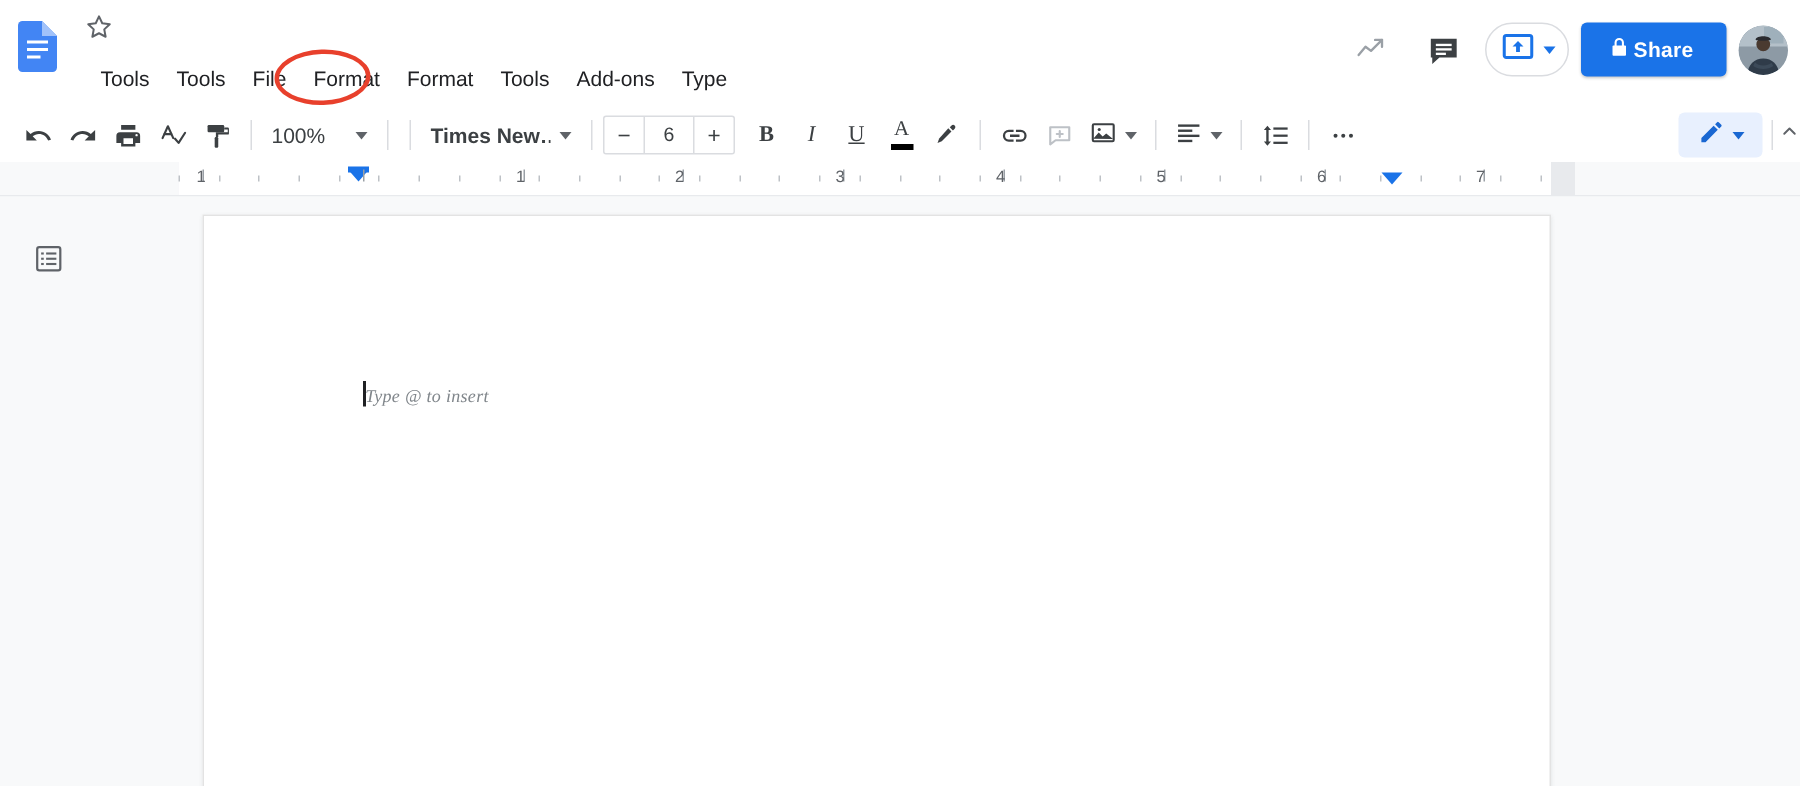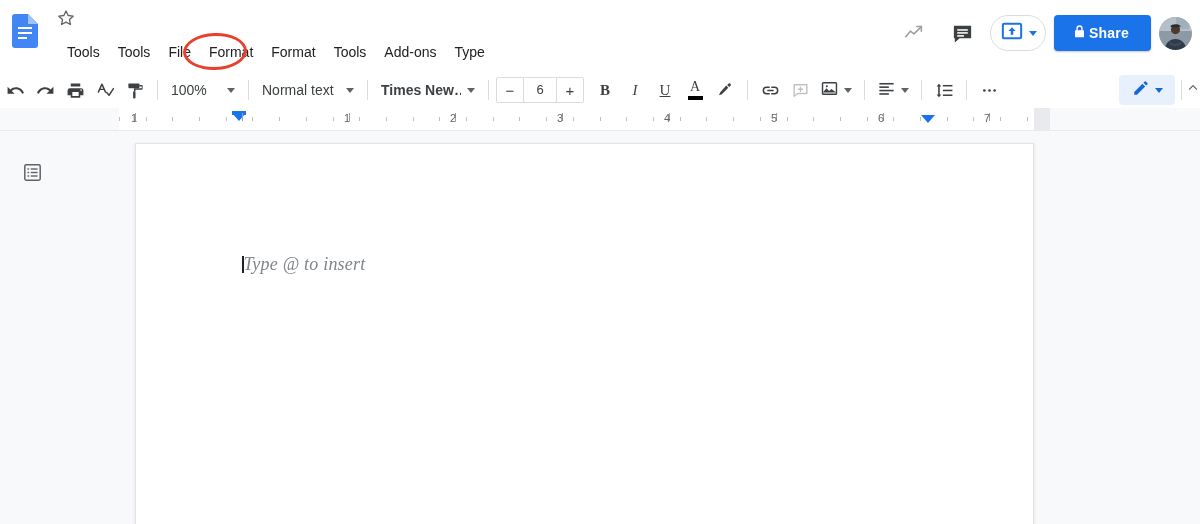--- a/index.html
+++ b/index.html
@@ -66,21 +66,21 @@
   }
   .avatar {
     width: 33px; height: 33px; border-radius: 50%;
     overflow: hidden; flex: none; background: #b9c4cc;
     position: relative;
   }
 
   
   .toolbar {
     position: absolute; left: 0; top: 72px; width: 1200px; height: 36px;
-    display: flex; align-items: center; 
+    display: flex; align-items: center; padding-left: 10px;
     background: #fff;
   }
   .tb-btn {
     width: 30px; height: 30px; border-radius: 4px;
     display: flex; align-items: center; justify-content: center;
     color: #3c4043; flex: none;
   }
   .tb-sep { width: 1px; height: 20px; background: #dadce0; margin: 0 7px; flex: none; }
   .tb-drop {
     height: 30px; border-radius: 4px; display: flex; align-items: center;
@@ -149,21 +149,21 @@
     background: #fff; border: 1px solid #e3e3e3;
     box-shadow: 0 1px 3px rgba(60,64,67,.12);
   }
   .page-body { position: absolute; left: 106px; top: 110px; right: 96px; }
   .caret-line {
     display: inline-block; width: 1.5px; height: 17px; background: #202124;
     vertical-align: -3px;
   }
   .placeholder {
     font-family: "Liberation Serif", serif;
-    font-size: 18px; font-style: italic; color: #80868b;
+    font-size: 12px; font-style: italic; color: #80868b;
     letter-spacing: .2px;
   }
 </style>
 </head>
 <body>
 
 <div id="app">
 
   <div class="header">
 
@@ -290,24 +290,20 @@
 
     <div class="tb-sep"></div>
 
     <div class="tb-drop">
       <span class="zoom-box">100%</span>
       <span class="caret"></span>
     </div>
 
     <div class="tb-sep"></div>
 
-    <div class="tb-drop">
-      <span class="style-box">Normal text</span>
-      <span class="caret"></span>
-    </div>
 
     <div class="tb-sep"></div>
 
     <div class="tb-drop">
       <span class="font-box">Times New…</span>
       <span class="caret"></span>
     </div>
 
     <div class="tb-sep"></div>
 

